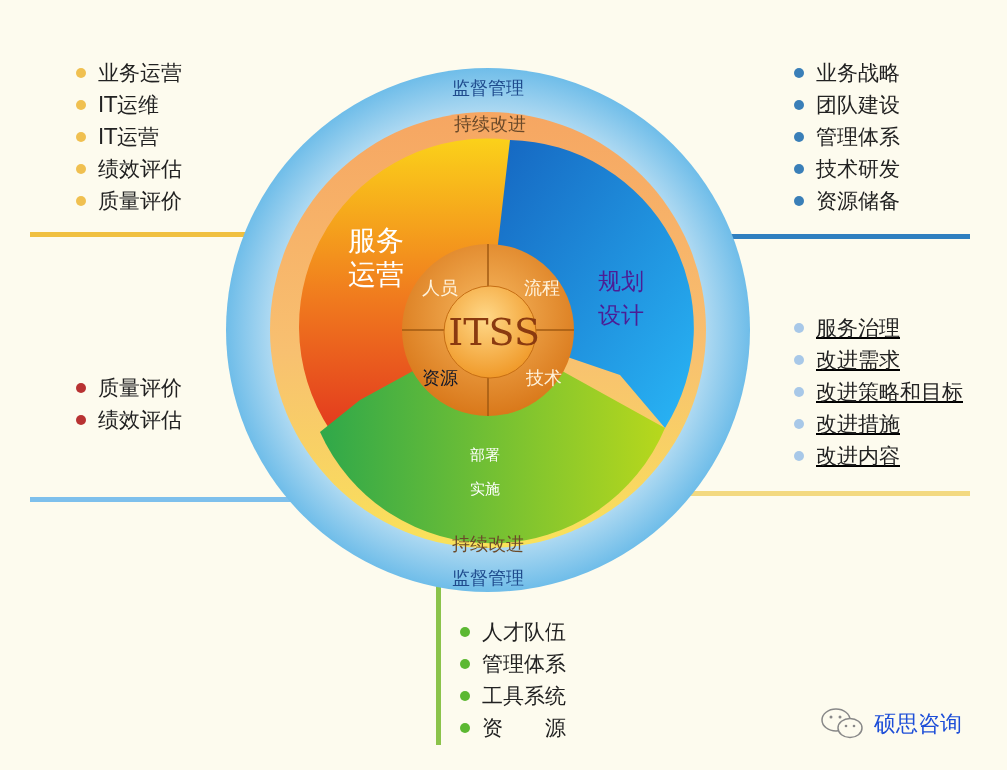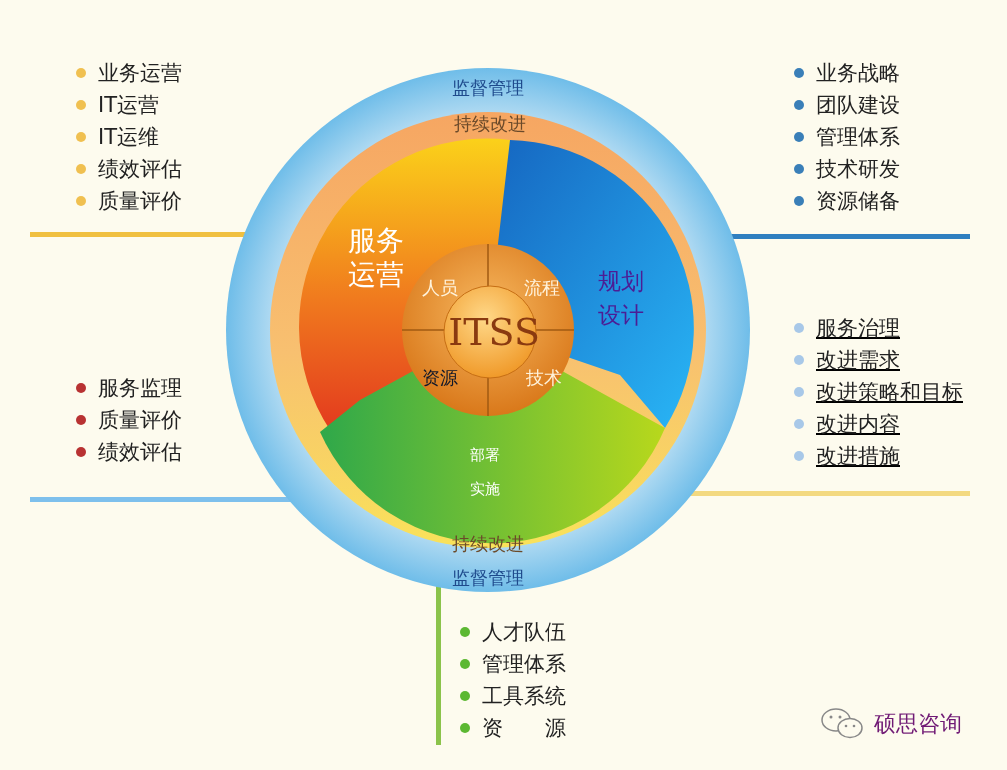--- a/index.html
+++ b/index.html
@@ -3,21 +3,21 @@
 <meta charset="utf-8">
 <style>
   html,body{margin:0;padding:0;}
   body{width:1007px;height:770px;background:#fdfbee;position:relative;overflow:hidden;font-family:"DejaVu Sans","Liberation Sans",sans-serif;}
   .list{position:absolute;margin:0;padding:0;list-style:none;}
   .list li{font-size:21px;line-height:32px;color:#222;display:flex;align-items:center;white-space:nowrap;}
   .dot{width:10px;height:10px;border-radius:50%;display:inline-block;margin-right:12px;flex:none;}
   .hline{position:absolute;height:5px;}
   .vline{position:absolute;width:5px;}
   svg{position:absolute;left:0;top:0;}
-  .wm{position:absolute;left:820px;top:708px;display:flex;align-items:center;color:#701a75;font-size:22px;}
+  .wm{position:absolute;left:820px;top:708px;display:flex;align-items:center;color:#1d4ed8;font-size:22px;}
 </style>
 </head>
 <body>
 
 <div class="hline" style="left:30px;top:232px;width:330px;background:#f0c040;"></div>
 <div class="hline" style="left:640px;top:234px;width:330px;background:#2f7fc0;"></div>
 <div class="hline" style="left:30px;top:497px;width:280px;background:#7ec0ec;"></div>
 <div class="hline" style="left:635px;top:491px;width:335px;background:#f3d980;"></div>
 <div class="vline" style="left:436px;top:495px;height:250px;background:#8bc34a;"></div>
 
@@ -93,28 +93,28 @@
   <div>实施</div>
 </div>
 
 <ul class="list" style="left:76px;top:57px;">
   <li>
       <span class="dot" style="background:#f0c050"></span>
       <span>业务运营</span>
     </li>
   <li>
       <span class="dot" style="background:#f0c050"></span>
+      <span>IT运维</span>
+    </li>
+  <li>
+      <span class="dot" style="background:#f0c050"></span>
       <span>IT运营</span>
     </li>
   <li>
       <span class="dot" style="background:#f0c050"></span>
-      <span>IT运维</span>
-    </li>
-  <li>
-      <span class="dot" style="background:#f0c050"></span>
       <span>绩效评估</span>
     </li>
   <li>
       <span class="dot" style="background:#f0c050"></span>
       <span>质量评价</span>
     </li>
 </ul>
 
 <ul class="list" style="left:794px;top:57px;">
   <li>
@@ -147,33 +147,29 @@
   <li>
       <span class="dot" style="background:#a8c8e8"></span>
       <span>改进需求</span>
     </li>
   <li>
       <span class="dot" style="background:#a8c8e8"></span>
       <span>改进策略和目标</span>
     </li>
   <li>
       <span class="dot" style="background:#a8c8e8"></span>
+      <span>改进措施</span>
+    </li>
+  <li>
+      <span class="dot" style="background:#a8c8e8"></span>
       <span>改进内容</span>
     </li>
-  <li>
-      <span class="dot" style="background:#a8c8e8"></span>
-      <span>改进措施</span>
-    </li>
 </ul>
 
 <ul class="list" style="left:76px;top:372px;">
-  <li>
-      <span class="dot" style="background:#b83232"></span>
-      <span>服务监理</span>
-    </li>
   <li>
       <span class="dot" style="background:#b83232"></span>
       <span>质量评价</span>
     </li>
   <li>
       <span class="dot" style="background:#b83232"></span>
       <span>绩效评估</span>
     </li>
 </ul>
 

